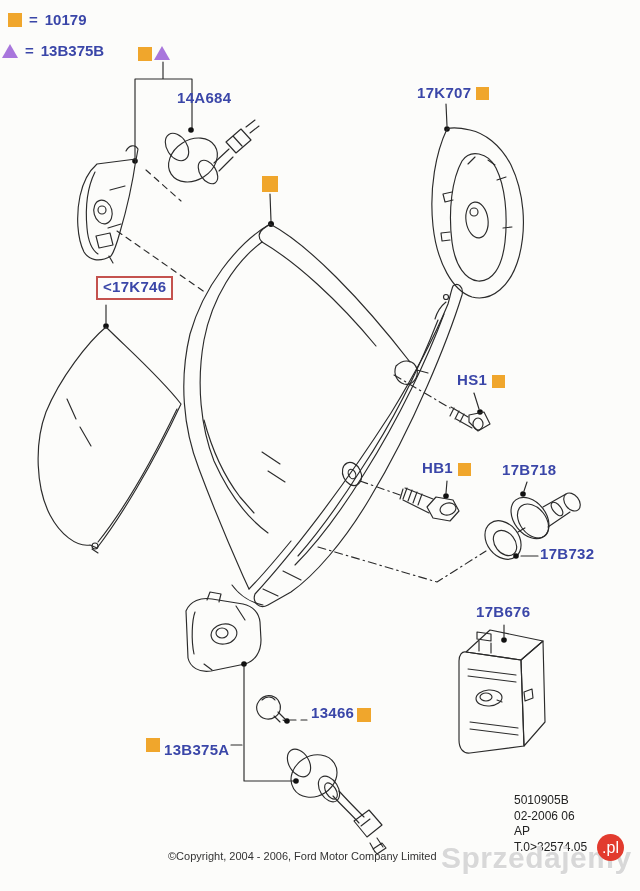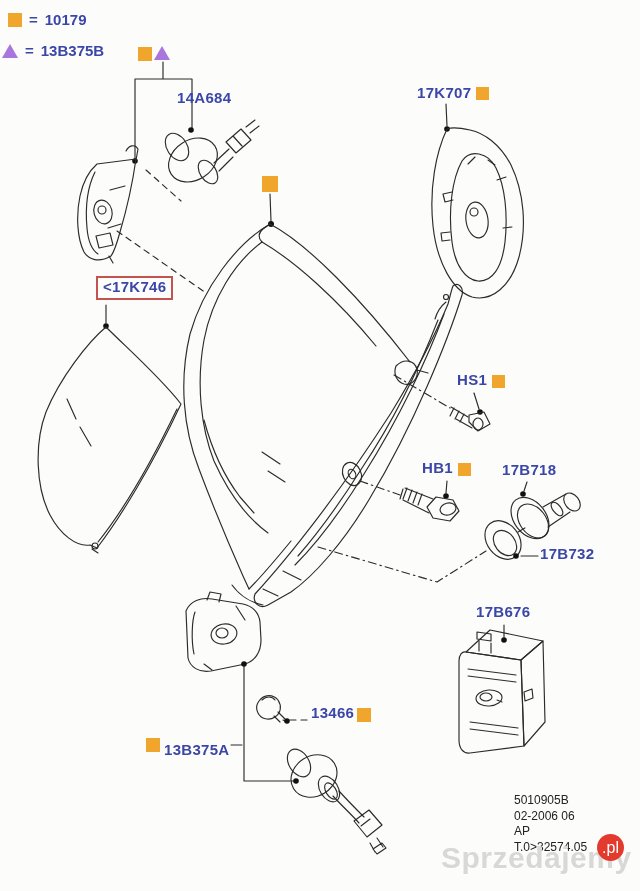--- a/index.html
+++ b/index.html
@@ -238,17 +238,18 @@
   <span class="sq s14" style="left:146px;top:738px;"></span>
   <span class="part-label" style="left:164px;top:736px;margin-top:6px;">13B375A</span>
 
   <div class="doc-block">
     <div>5010905B</div>
     <div>02-2006 06</div>
     <div>AP</div>
     <div>T.0&gt;32574.05</div>
   </div>
 
+  <div class="copyright">©Copyright, 2004 - 2006, Ford Motor Company Limited</div>
 
   <div class="watermark">Sprzedajemy</div>
   <div class="wm-badge">.pl</div>
 
 </div>
 
 </body></html>

